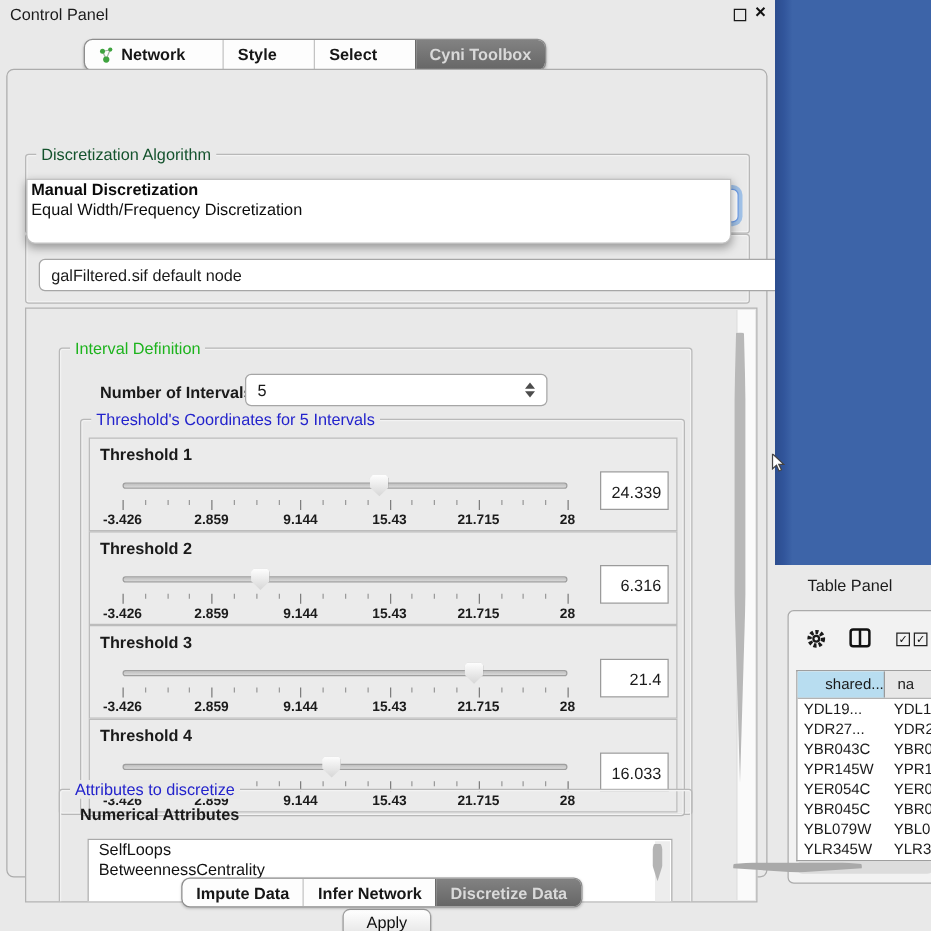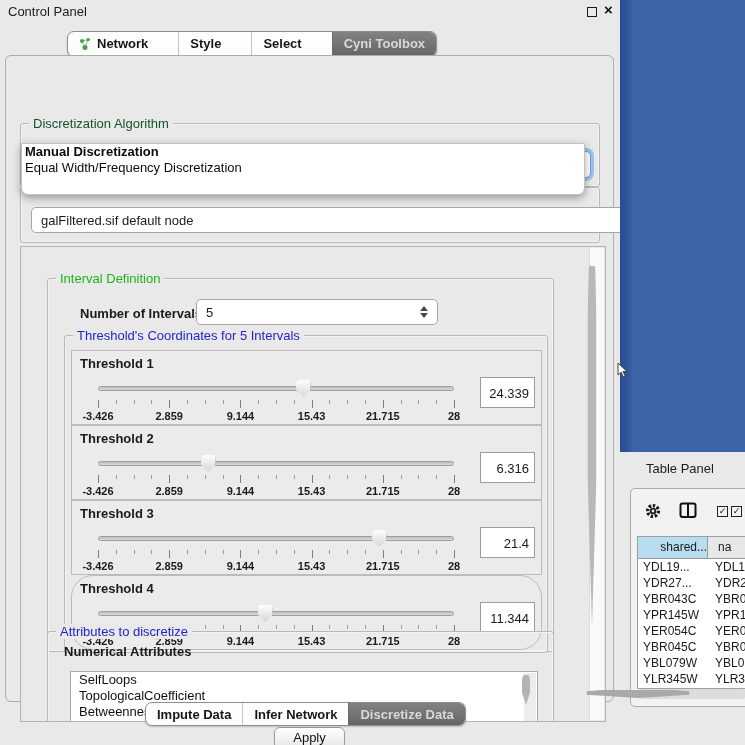--- a/index.html
+++ b/index.html
@@ -312,21 +312,21 @@
                     <span class="tlabel" style="left:0%">-3.426</span>
                     <span class="tlabel" style="left:20%">2.859</span>
                     <span class="tlabel" style="left:40%">9.144</span>
                     <span class="tlabel" style="left:60%">15.43</span>
                     <span class="tlabel" style="left:80%">21.715</span>
                     <span class="tlabel" style="left:100%">28</span>
                   </div>
                 </div>
                 <div class="value-box">21.4</div>
               </div>
-              <div class="tbox" style="top: 239px; border-radius: 22px;">
+              <div class="tbox" style="top: 239px;">
                 <div class="tb-title">Threshold 4</div>
                 <div class="slider">
                   <div class="track"></div>
                   <div class="thumb" style="left:47.00%"></div>
                   <div class="ticks">
                     <i class="tick major" style="left:0%"></i>
                     <i class="tick" style="left:5%"></i>
                     <i class="tick" style="left:10%"></i>
                     <i class="tick" style="left:15%"></i>
                     <i class="tick major" style="left:20%"></i>
@@ -349,34 +349,33 @@
                   </div>
                   <div class="tlabels">
                     <span class="tlabel" style="left:0%">-3.426</span>
                     <span class="tlabel" style="left:20%">2.859</span>
                     <span class="tlabel" style="left:40%">9.144</span>
                     <span class="tlabel" style="left:60%">15.43</span>
                     <span class="tlabel" style="left:80%">21.715</span>
                     <span class="tlabel" style="left:100%">28</span>
                   </div>
                 </div>
-                <div class="value-box">11.344</div>
+                <div class="value-box">16.033</div>
               </div>
             </div>
         </div>
 
         <div class="group attr-group">
           <span class="legend blue">Attributes to discretize</span>
           <span class="num-attr-label">Numerical Attributes</span>
           <div class="attr-list" id="attr-list">
             <div class="list-scroll">
                 <div class="thumb"></div>
               </div>
           <div class="list-item">SelfLoops</div>
-              <div class="list-item">TopologicalCoefficient</div>
               <div class="list-item">BetweennessCentrality</div>
             </div>
         </div>
 
         <div class="v-scrollbar">
             <div class="thumb"></div>
           </div>
       </div>
 
       <div class="apply-btn">Apply</div>

